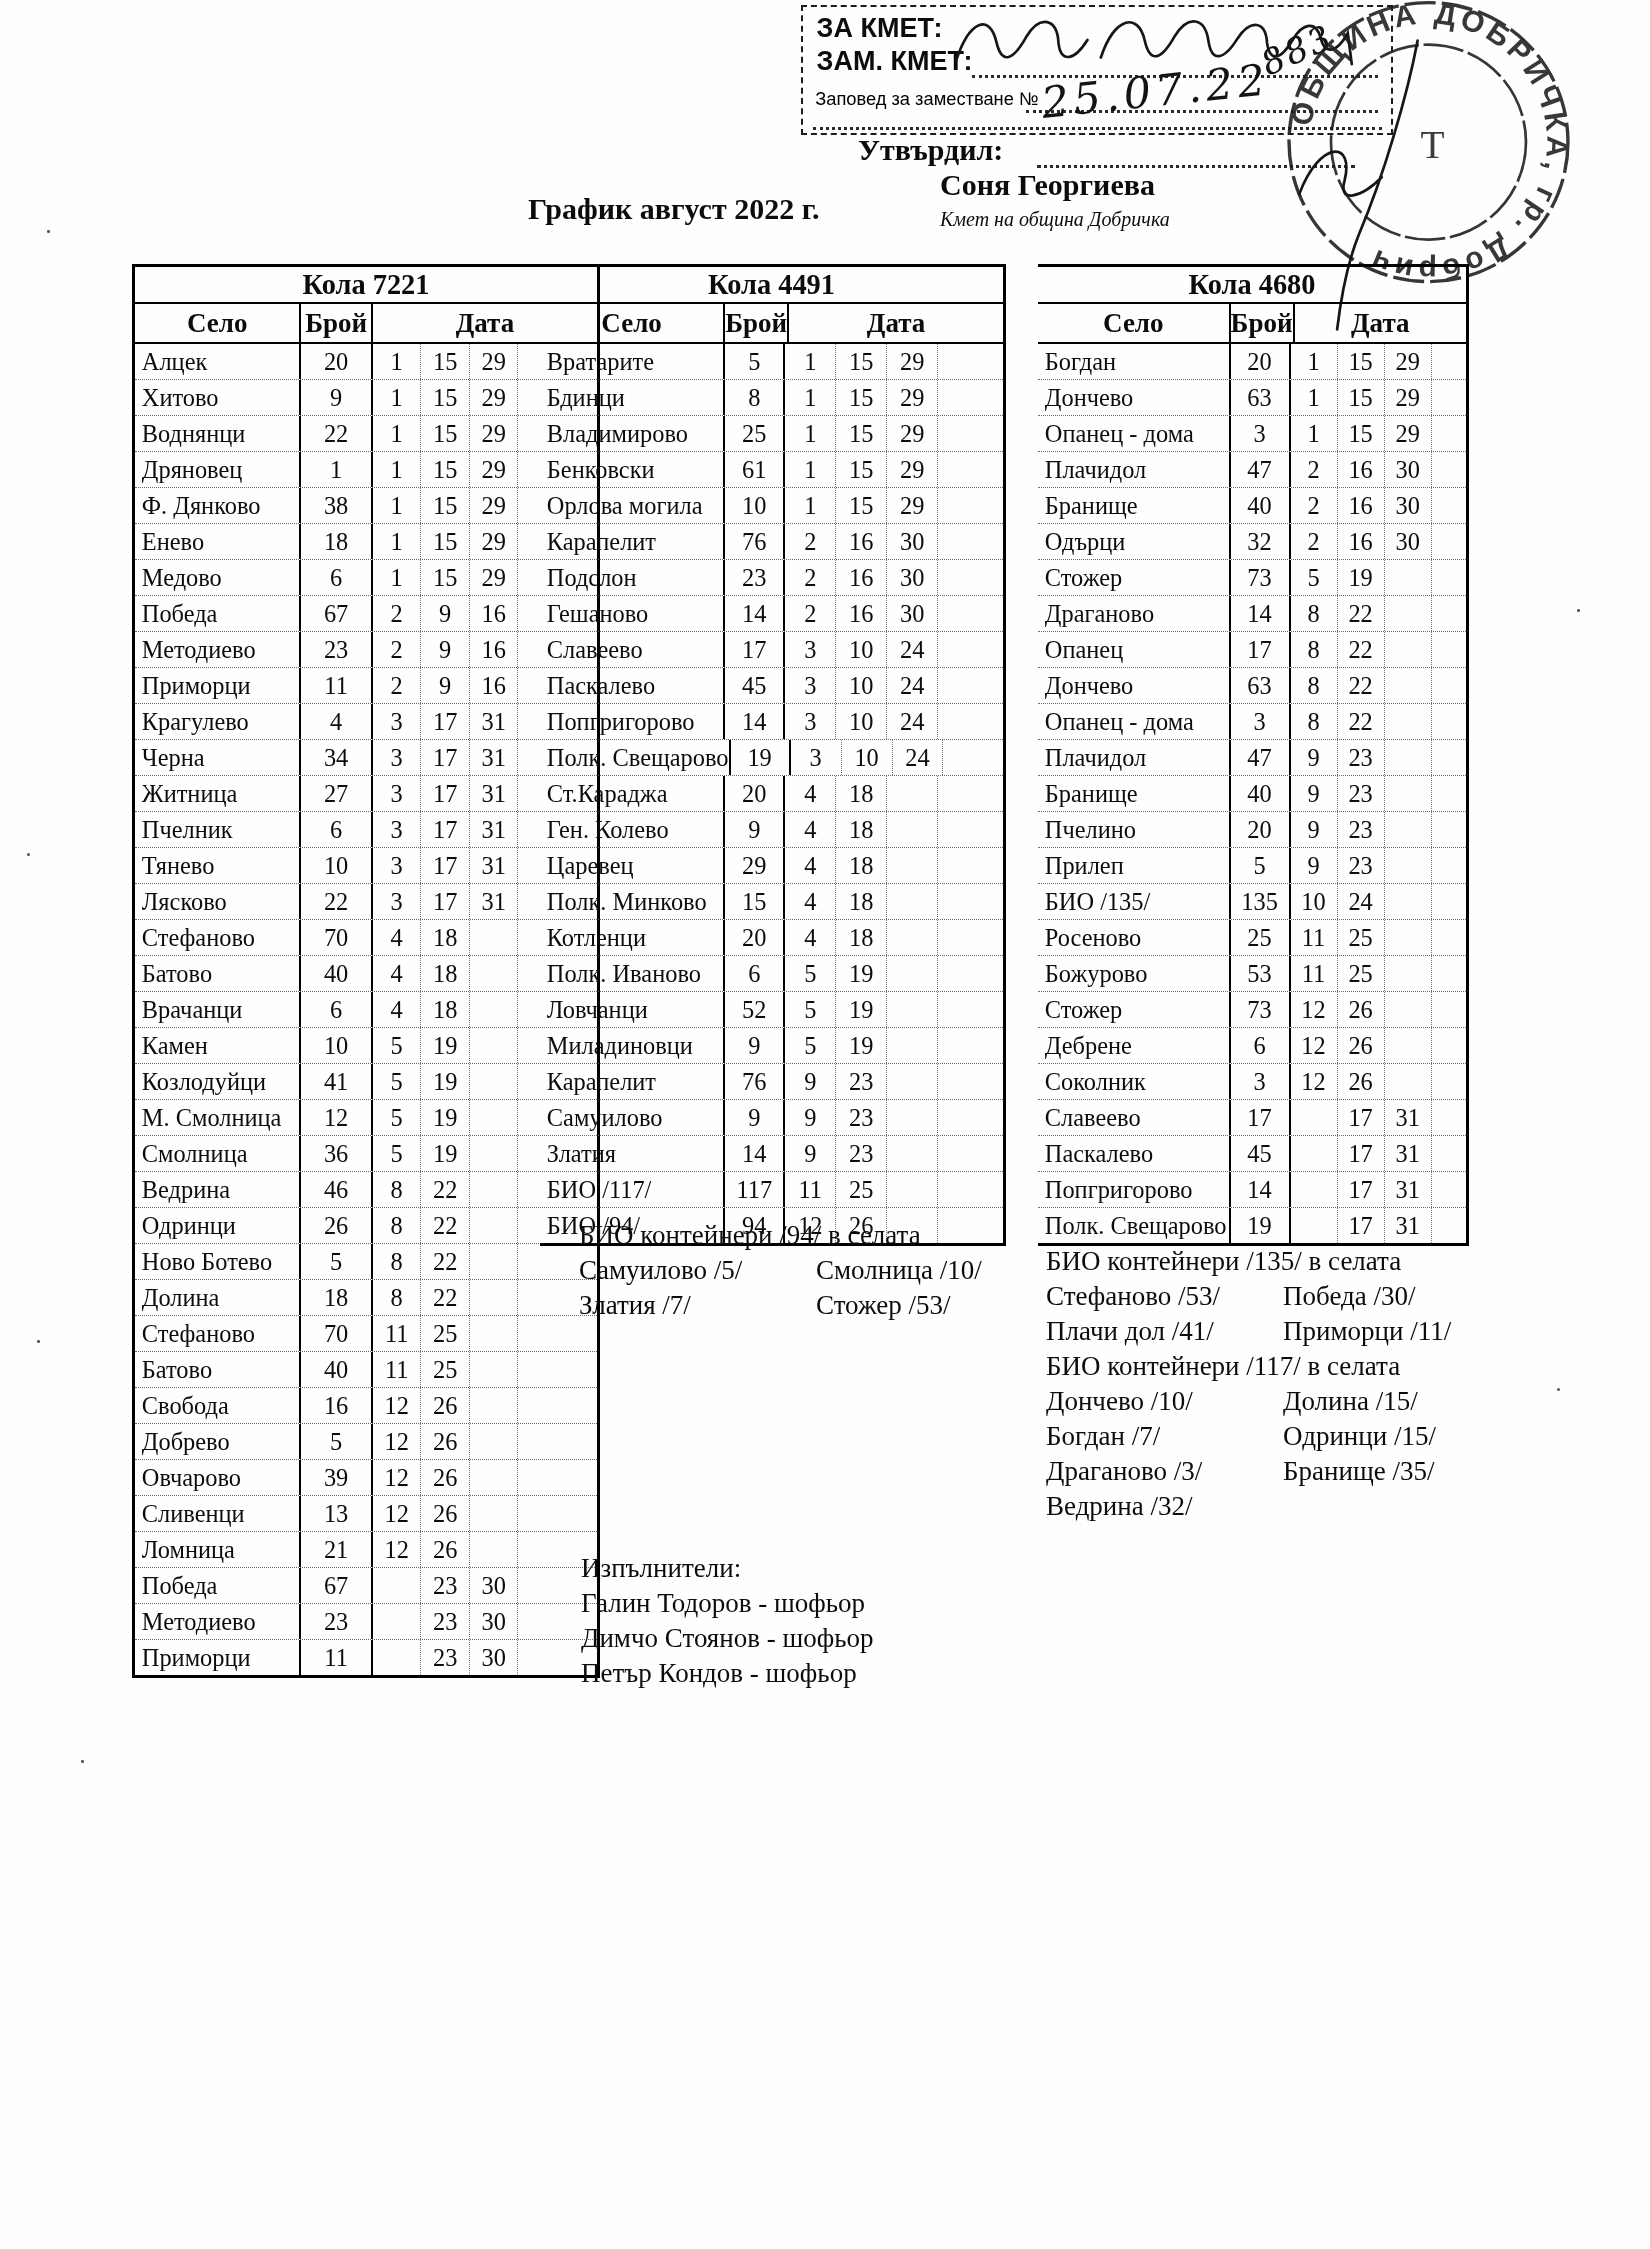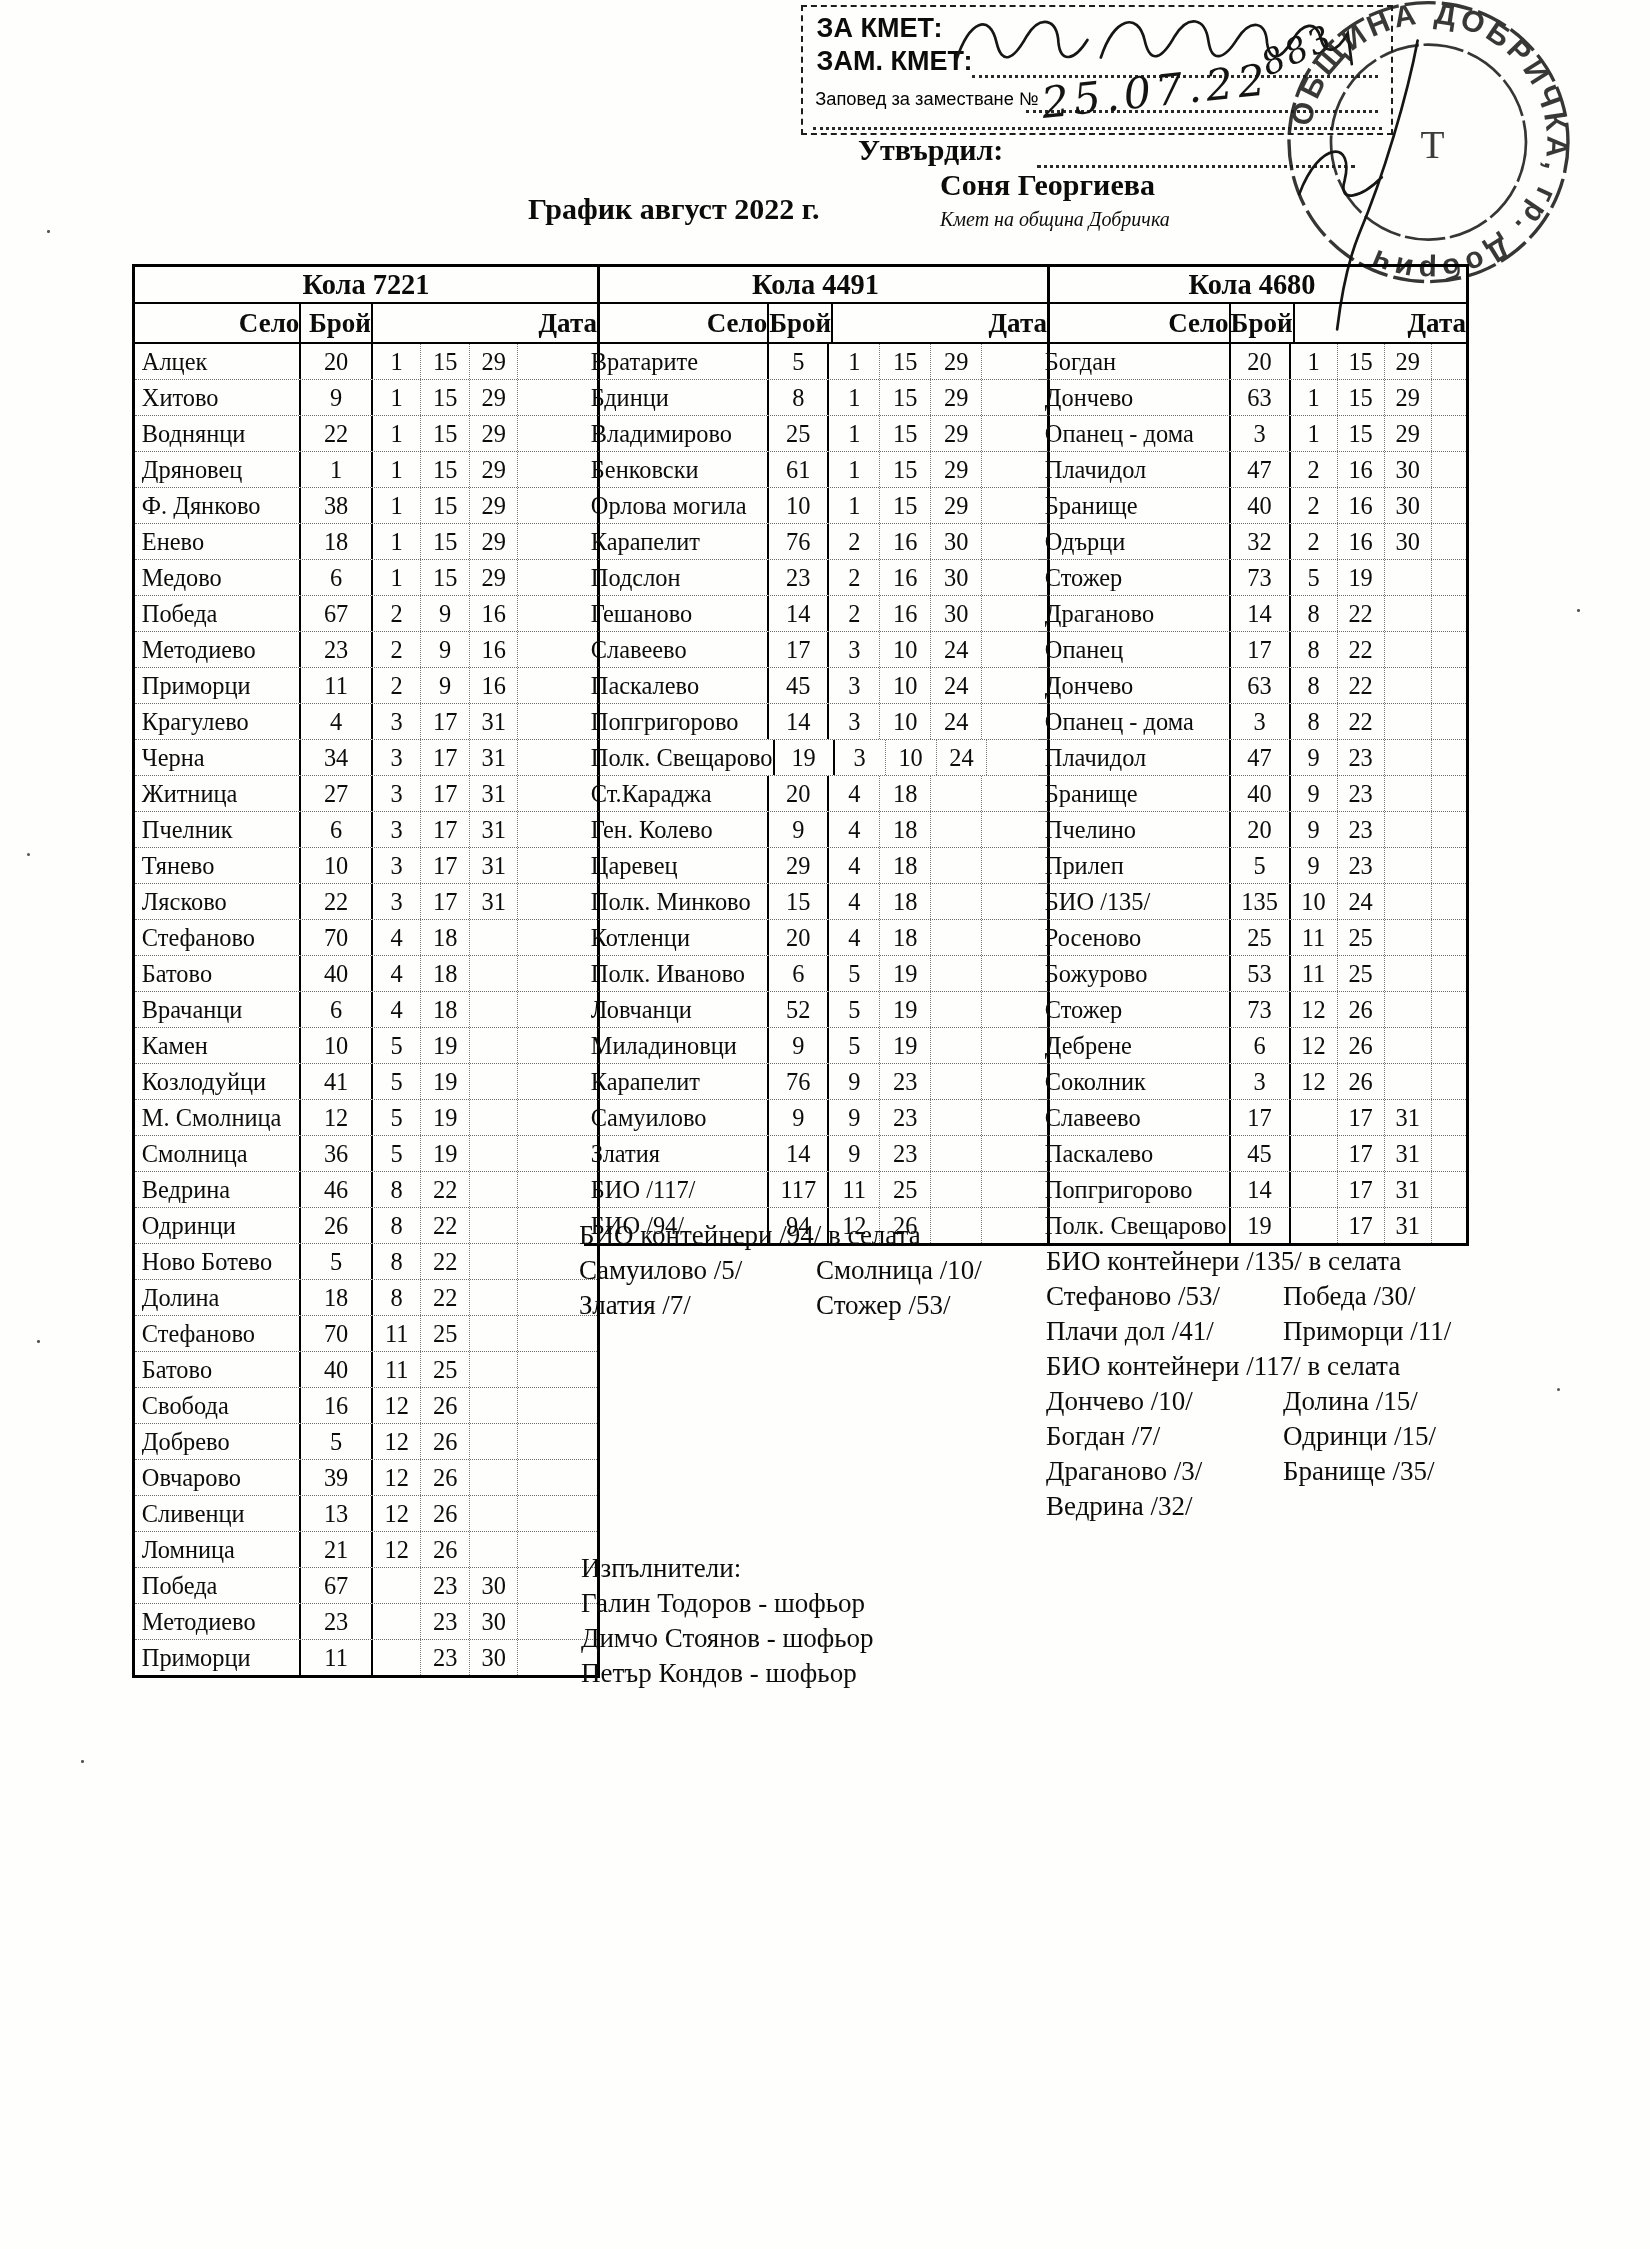--- a/index.html
+++ b/index.html
@@ -28,21 +28,21 @@
   .doc-title{position:absolute;left:528px;top:192px;font-weight:bold;font-size:30px;}
 
   .sig-svg{position:absolute;}
   .stamp-svg{position:absolute;left:1266px;top:-17px;opacity:.88;}
 
   
   .sched{position:absolute;top:264px;border:3.4px solid #000;box-sizing:border-box;background:transparent;}
   .t-title{height:35px;line-height:35px;text-align:center;font-weight:bold;font-size:28.4px;
            border-bottom:2.7px solid #000;}
   .t-subhead{display:flex;height:38px;line-height:38px;font-weight:bold;font-size:27px;
-             border-bottom:2.7px solid #000;text-align:right;}
+             border-bottom:2.7px solid #000;text-align:center;}
   .sh-v{flex:0 0 var(--v);border-right:2.7px solid #000;box-sizing:border-box;}
   .sh-c{flex:0 0 var(--c);border-right:2.7px solid #000;box-sizing:border-box;}
   .sh-d{flex:1;}
   .rw{display:flex;height:35px;line-height:35px;font-size:24.4px;border-bottom:1.4px dotted #6a6a6a;}
   .rw:last-child{border-bottom:none;}
   .cv{flex:0 0 var(--v);border-right:2.7px solid #000;padding-left:6.8px;box-sizing:border-box;white-space:nowrap;}
   .cc{flex:0 0 var(--c);border-right:2.7px solid #000;text-align:center;box-sizing:border-box;}
   .cd{flex:0 0 var(--d);text-align:center;border-right:1.4px dotted #7a7a7a;box-sizing:border-box;}
   .cf{flex:1;border-right:none;}
 
@@ -400,21 +400,21 @@
           <div class="cv">Приморци</div>
           <div class="cc">11</div>
           <div class="cd"></div>
           <div class="cd">23</div>
           <div class="cd">30</div>
           <div class="cd cf"></div>
         </div>
       </div>
   </div>
 
-  <div class="sched" style="left:584px;width:466px;border-left:none;--v:40%;--c:13%;--d:11%;">
+  <div class="sched" style="left:540px;width:466px;border-left:none;--v:40%;--c:13%;--d:11%;">
     <div class="t-title">Кола 4491</div>
     <div class="t-subhead">
       <span class="sh-v">Село</span>
       <span class="sh-c">Брой</span>
       <span class="sh-d">Дата</span>
     </div>
     <div class="t-body">
         <div class="rw">
           <div class="cv">Вратарите</div>
           <div class="cc">5</div>

